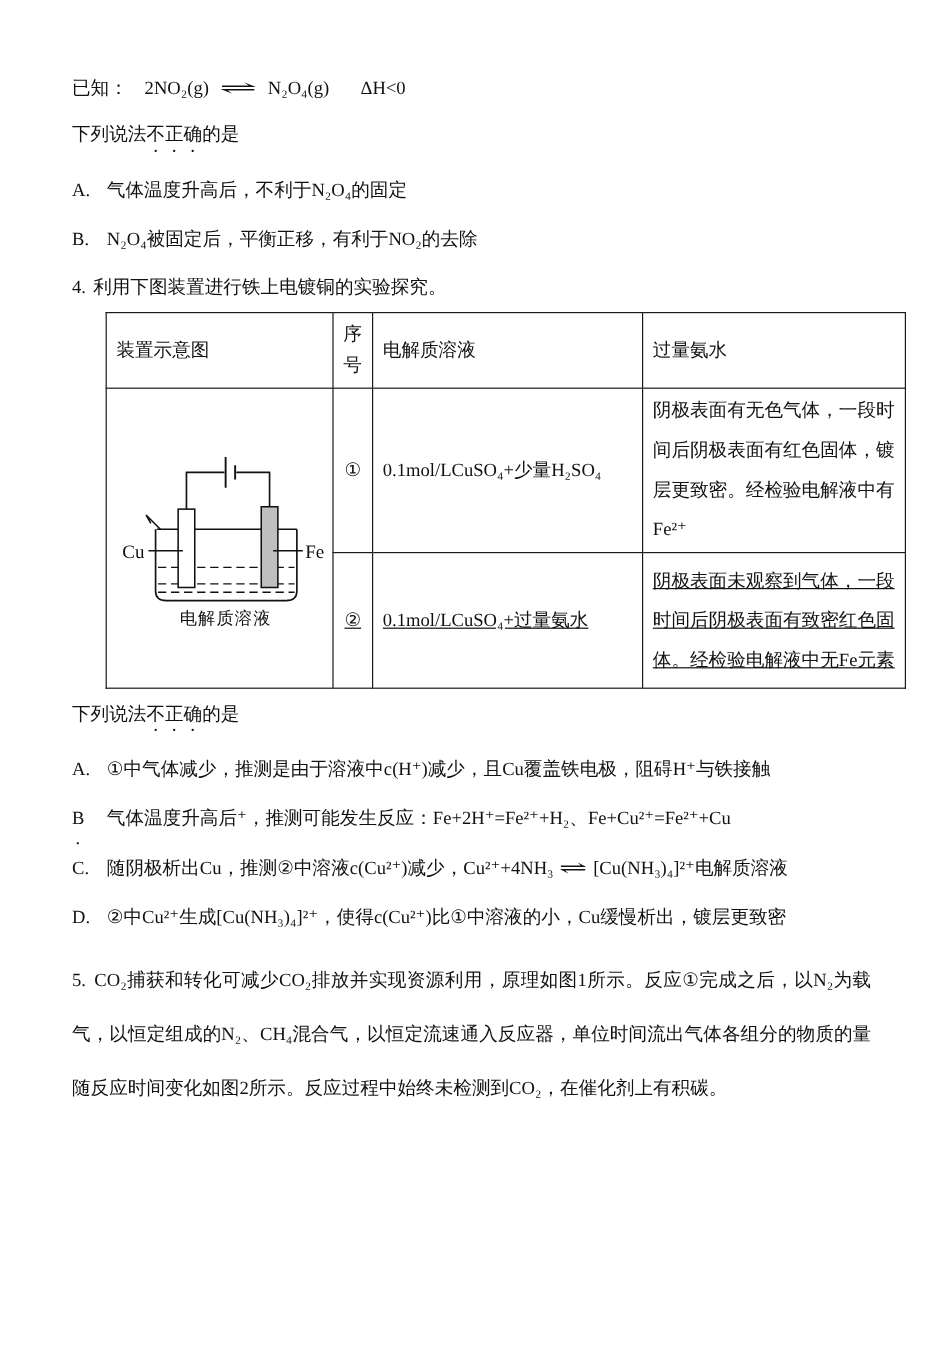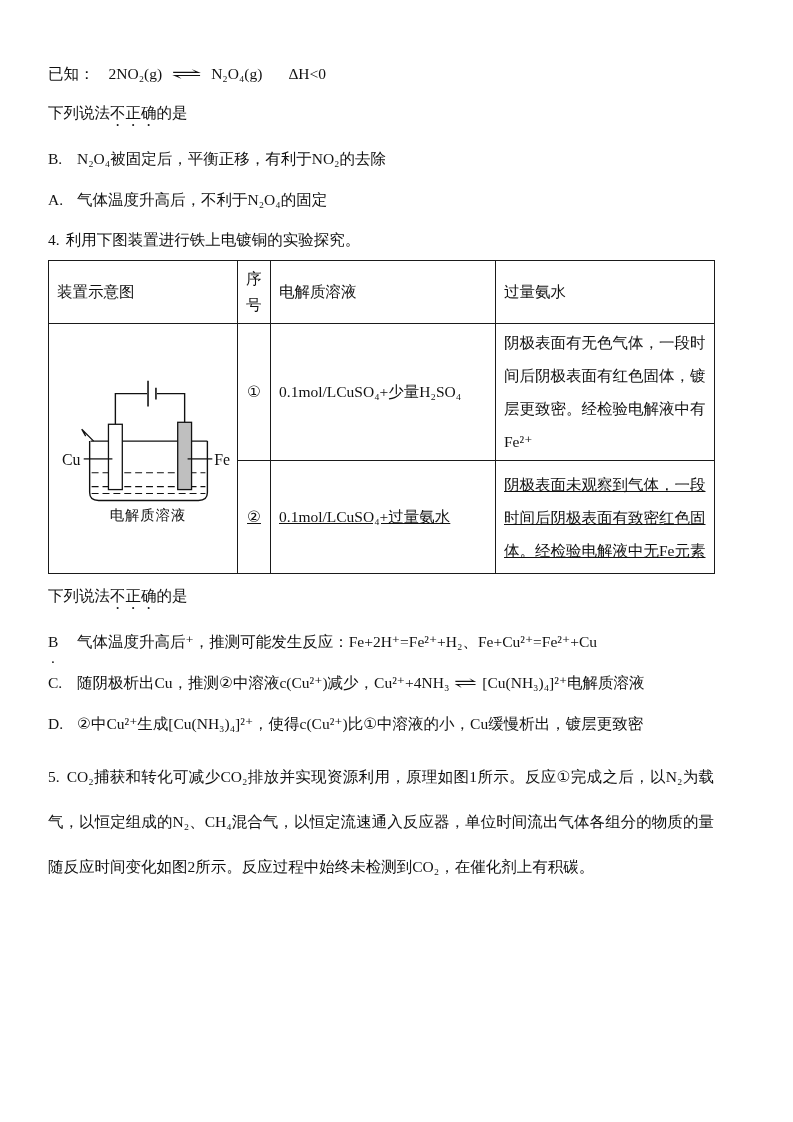--- a/index.html
+++ b/index.html
@@ -3,21 +3,21 @@
 <meta charset="utf-8">
 <style>
   html,body{margin:0;padding:0;background:#fff;}
   body{
     width:793px;height:1122px;
     color:#111;
     font-family:"Liberation Serif","DejaVu Serif","DejaVu Sans",serif;
     font-size:15.5px;
     -webkit-font-smoothing:antialiased;
   }
-  .page{padding:62px 63px 0 48px;width:666px;}
+  .page{padding:62px 63px 0 60px;width:666px;}
   p{margin:0;line-height:24px;}
   .gap15{margin-top:15px;}
   .gap17{margin-top:17px;}
   .gap16{margin-top:16px;}
   .gap10{margin-top:10px;}
   .gap18{margin-top:18px;}
   .known .known-label{margin-right:14px;}
   .arrow{display:inline-block;transform:scaleX(2.4);}
   .arrow-lg{margin:0 18px;}
   .arrow-sm{transform:scaleX(1.8);margin:0 10px;}
@@ -25,21 +25,21 @@
   .emph{
     -webkit-text-emphasis:filled dot;
     -webkit-text-emphasis-position:under;
     text-emphasis:filled dot;
     text-emphasis-position:under left;
   }
   .option{white-space:nowrap;}
   .opt-label{display:inline-block;min-width:29px;position:relative;}
   .opt-label.dot-below::after{content:".";position:absolute;left:3px;top:1.0em;}
   
-  table.exp{border-collapse:collapse;margin-top:8px;width:666px;table-layout:fixed;}
+  table.exp{border-collapse:collapse;margin-top:8px;width:666px;table-layout:fixed;margin-left:28px;}
   table.exp td{border:1.4px solid #1a1a1a;vertical-align:middle;padding:2px 8px;}
   col.c1{width:189px;}col.c2{width:33px;}col.c3{width:225px;}col.c4{width:219px;}
   tr.hd td{height:58px;}
   td.th-no{text-align:left;padding:2px 1px;line-height:26px;}
   tr.r1 td{height:113px;}
   tr.r2 td{height:108px;text-decoration:underline;}
   td.no-cell{text-align:center;}
   td.phen{line-height:33px;padding:6px 10px;}
   td.diagram-cell{padding:0;vertical-align:top;}
   td.diagram-cell svg{display:block;margin:2px auto 0 auto;}
@@ -56,24 +56,24 @@
 
   <section>
     <p class="known">
       <span class="known-label">已知：</span><span>2NO₂(g)</span><span class="arrow arrow-lg">⇌</span><span>N₂O₄(g)</span><span class="dh">ΔH&lt;0</span>
     </p>
     <p class="gap15">
       <span>下列说法</span><span class="emph">不正确</span><span>的是</span>
     </p>
     <div>
       <p class="option gap17">
-        <span class="opt-label">B.</span><span>N₂O₄被固定后，平衡正移，有利于NO₂的去除</span>
+        <span class="opt-label">A.</span><span>气体温度升高后，不利于N₂O₄的固定</span>
       </p>
       <p class="option gap17">
-        <span class="opt-label">A.</span><span>气体温度升高后，不利于N₂O₄的固定</span>
+        <span class="opt-label">B.</span><span>N₂O₄被固定后，平衡正移，有利于NO₂的去除</span>
       </p>
     </div>
   </section>
 
   <section>
     <p class="gap16">
       <span class="qnum">4.</span><span>利用下图装置进行铁上电镀铜的实验探究。</span>
     </p>
 
     <table class="exp">
@@ -127,20 +127,23 @@
       </tr>
     </tbody>
       </table>
 
     <p class="gap10">
       <span>下列说法</span><span class="emph">不正确</span><span>的是</span>
     </p>
 
     <div>
       <p class="option gap17">
+        <span class="opt-label">A.</span><span>①中气体减少，推测是由于溶液中c(H⁺)减少，且Cu覆盖铁电极，阻碍H⁺与铁接触</span>
+      </p>
+      <p class="option gap17">
         <span class="opt-label dot-below">B</span><span>气体温度升高后⁺，推测可能发生反应：Fe+2H⁺=Fe²⁺+H₂、Fe+Cu²⁺=Fe²⁺+Cu</span>
       </p>
       <p class="option gap17">
         <span class="opt-label">C.</span><span>随阴极析出Cu，推测②中溶液c(Cu²⁺)减少，Cu²⁺+4NH₃</span><span class="arrow arrow-sm">⇌</span><span>[Cu(NH₃)₄]²⁺电解质溶液</span>
       </p>
       <p class="option gap17">
         <span class="opt-label">D.</span><span>②中Cu²⁺生成[Cu(NH₃)₄]²⁺，使得c(Cu²⁺)比①中溶液的小，Cu缓慢析出，镀层更致密</span>
       </p>
     </div>
   </section>

